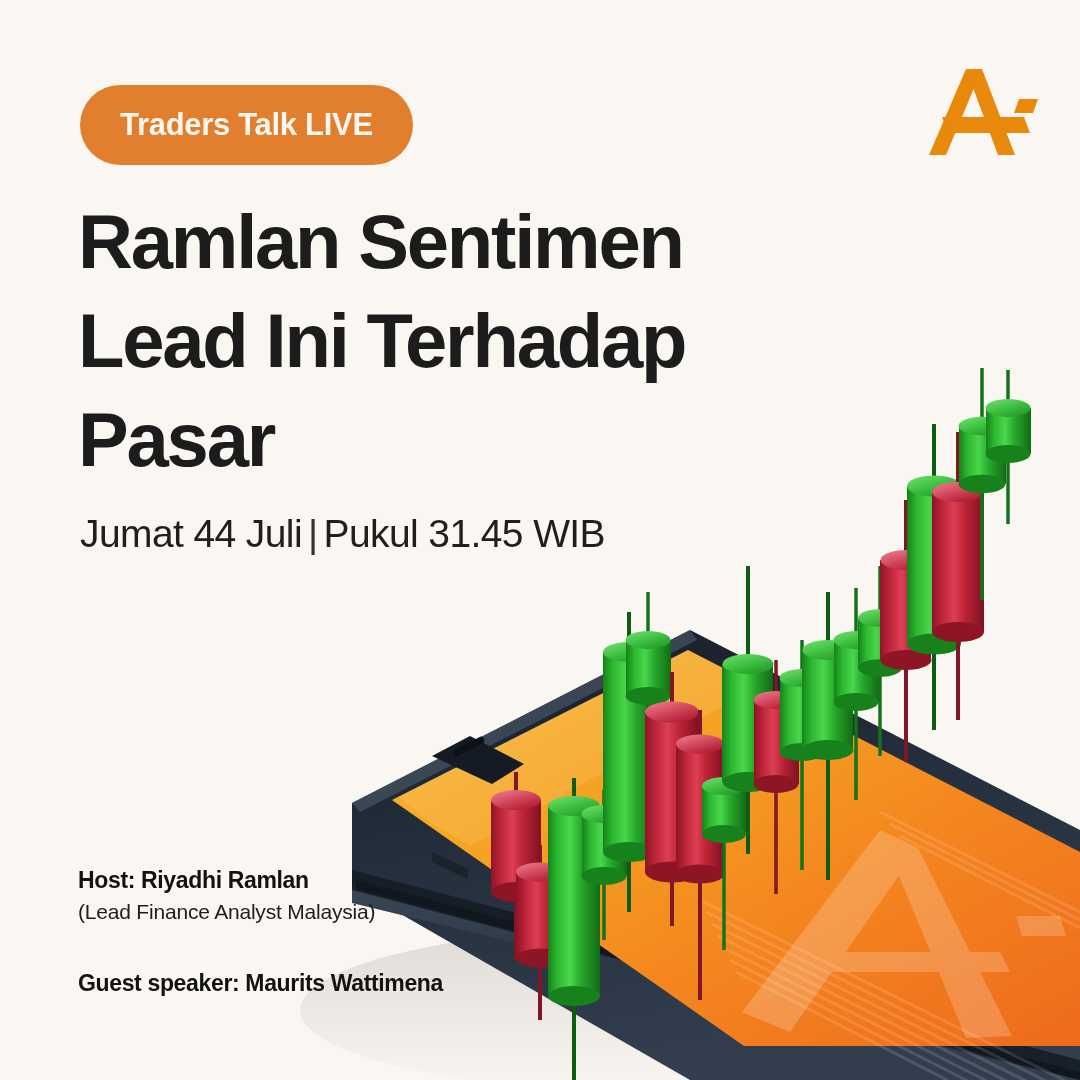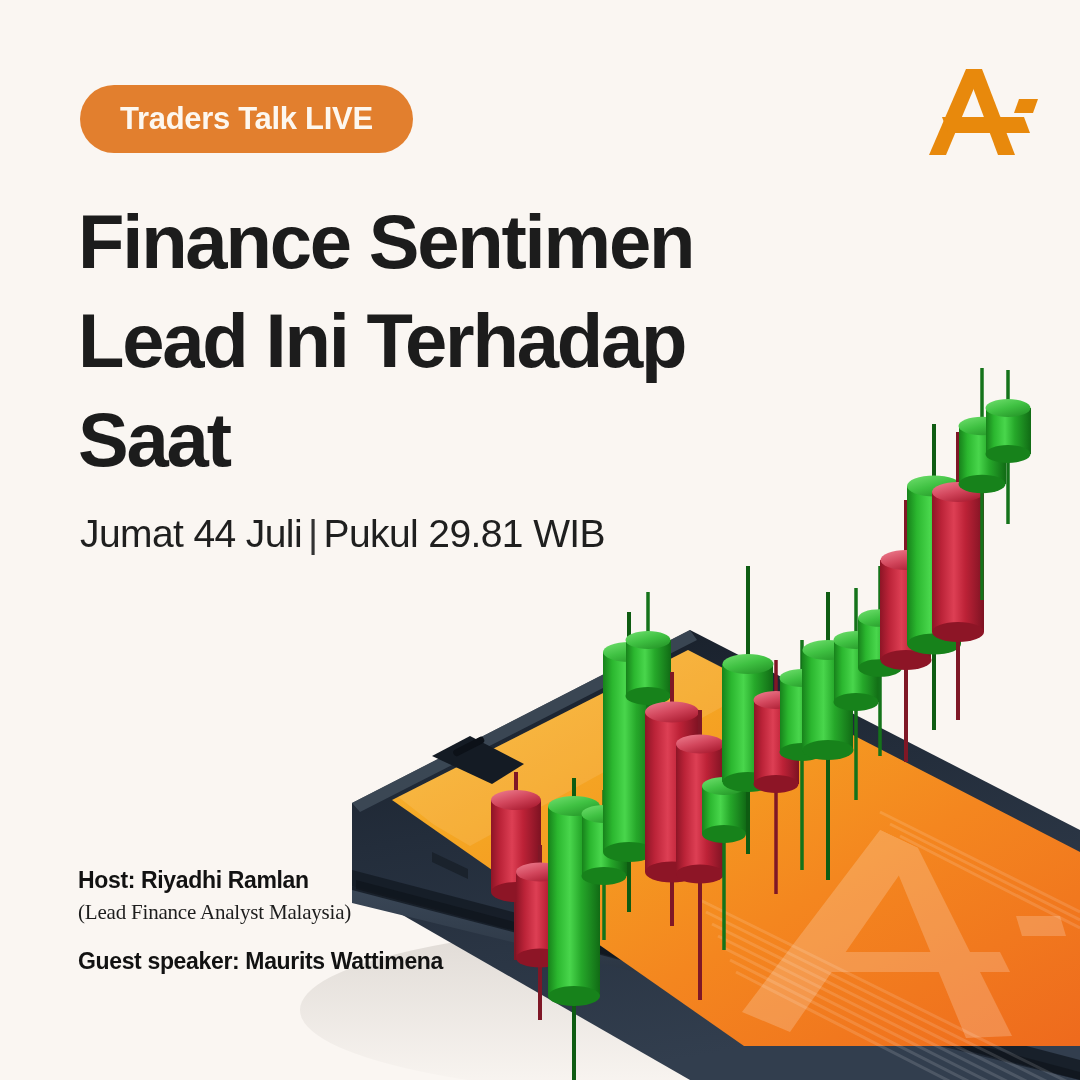--- a/index.html
+++ b/index.html
@@ -21,21 +21,21 @@
   #artwork { position:absolute; inset:0; z-index:1; }
   #artwork svg { display:block; width:1080px; height:1080px; }
 
   
   #content { position:absolute; inset:0; z-index:3; pointer-events:none; }
   #content > * { pointer-events:auto; }
 
   .badge {
     position:absolute; left:80px; top:85px;
     display:flex; align-items:center; justify-content:center;
-    height:68px; padding:0 40px;
+    height:80px; padding:0 40px;
     background:#e27f2e;
     border-radius:40px;
     color:#fdf7ef;
     font-size:31px; font-weight:bold;
     letter-spacing:-0.3px;
     white-space:nowrap;
   }
 
   .headline {
     position:absolute; left:78px; top:192px;
@@ -52,29 +52,29 @@
     position:absolute; left:80px; top:512px;
     color:#1f1f1f;
     font-size:39px;
     font-weight:normal;
     letter-spacing:-0.6px;
     white-space:nowrap;
   }
   .datetime .sep { color:#333; padding:0 6px; font-weight:300; }
 
   .credits { position:absolute; left:78px; top:866px; width:520px; }
-  .credit-block { margin-bottom:22px; }
+  .credit-block { margin-bottom:44px; }
   .credit-block:last-child { margin-bottom:0; }
   .credit-name {
     color:#121212; font-size:23px; font-weight:bold;
     letter-spacing:-0.35px; line-height:1.25; white-space:nowrap;
   }
   .credit-role {
     color:#1d1d1d; font-size:21px; font-weight:normal;
-    letter-spacing:-0.2px; margin-top:4px; line-height:1.25; white-space:nowrap;font-family:Liberation Serif, serif;
+    letter-spacing:-0.2px; margin-top:4px; line-height:1.25; white-space:nowrap;
   }
 
   .logo { position:absolute; right:40px; top:55px; width:120px; height:110px; }
   .logo svg { display:block; width:100%; height:100%; }
 </style>
 </head>
 <body>
 
 <div id="poster">
 
@@ -328,27 +328,27 @@
     </svg>
   </div>
 
   <div id="content">
 
     <div class="badge">
       <span>Traders Talk LIVE</span>
     </div>
 
     <div class="headline">
-      <span class="ln">Finance Sentimen</span>
+      <span class="ln">Ramlan Sentimen</span>
       <span class="ln">Lead Ini Terhadap</span>
-      <span class="ln">Saat</span>
+      <span class="ln">Pasar</span>
     </div>
 
     <div class="datetime">
-      <span>Jumat 44 Juli</span><span class="sep">|</span><span>Pukul 29.81 WIB</span>
+      <span>Jumat 44 Juli</span><span class="sep">|</span><span>Pukul 31.45 WIB</span>
     </div>
 
     <div class="credits">
       <div class="credit-block">
         <div class="credit-name">Host: Riyadhi Ramlan</div>
         <div class="credit-role">(Lead Finance Analyst Malaysia)</div>
       </div>
       <div class="credit-block">
         <div class="credit-name">Guest speaker: Maurits Wattimena</div>
       </div>

